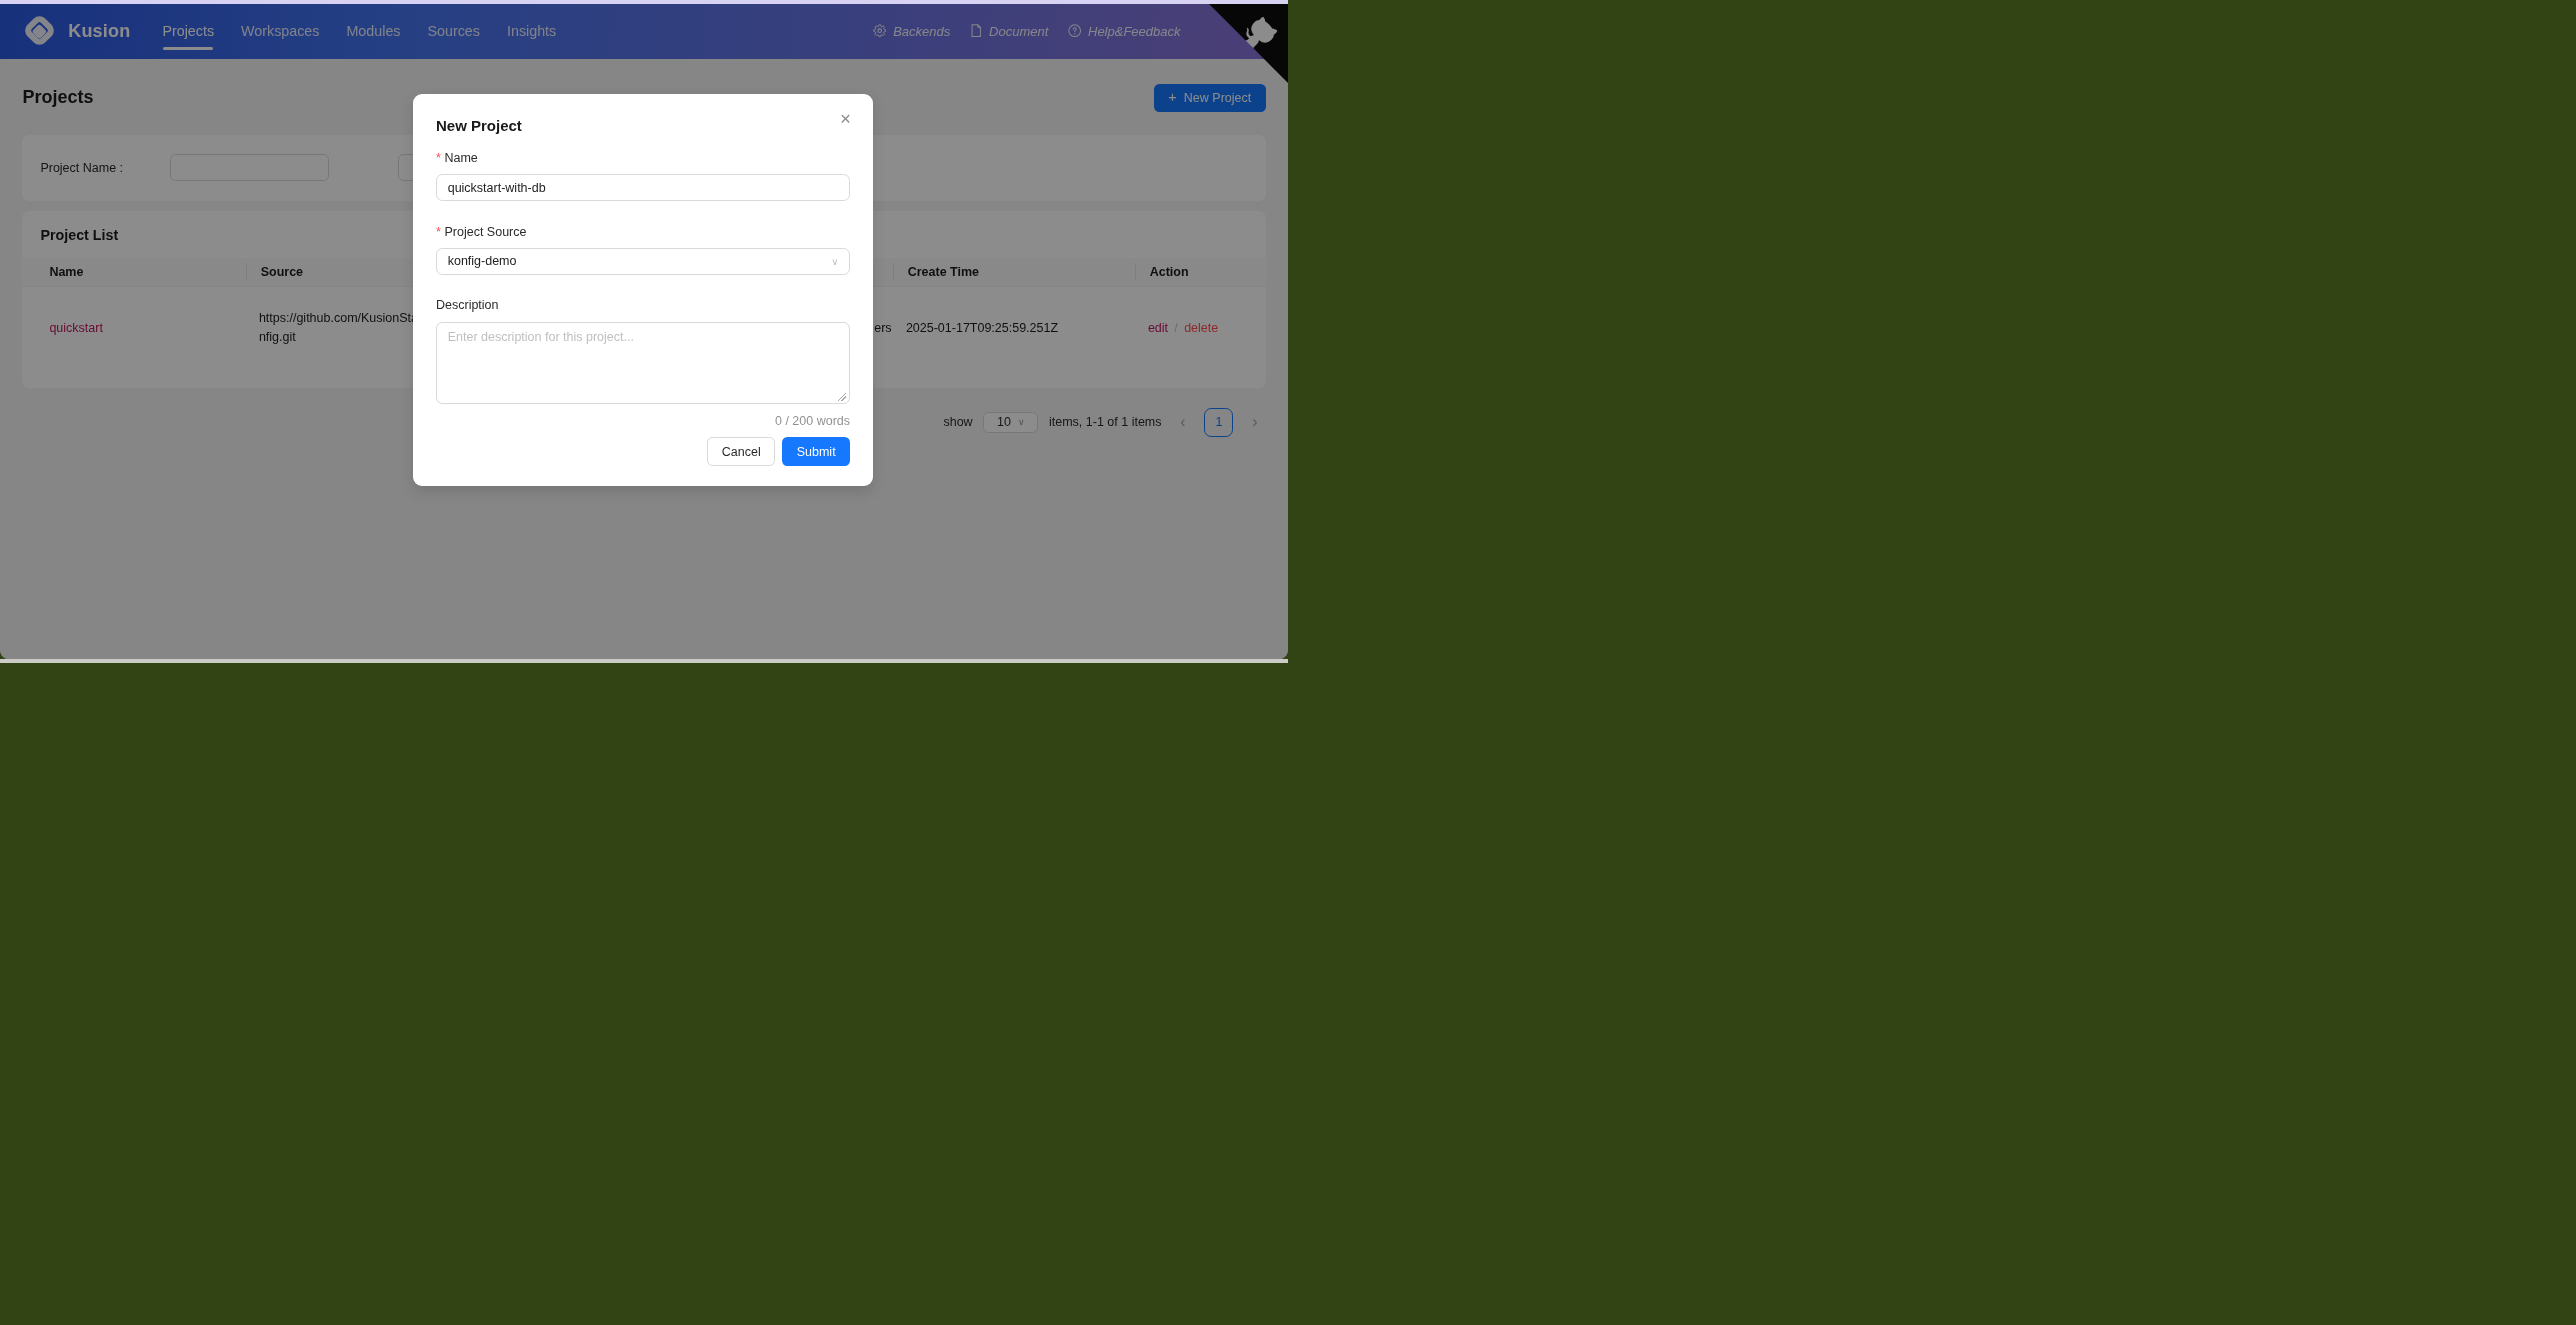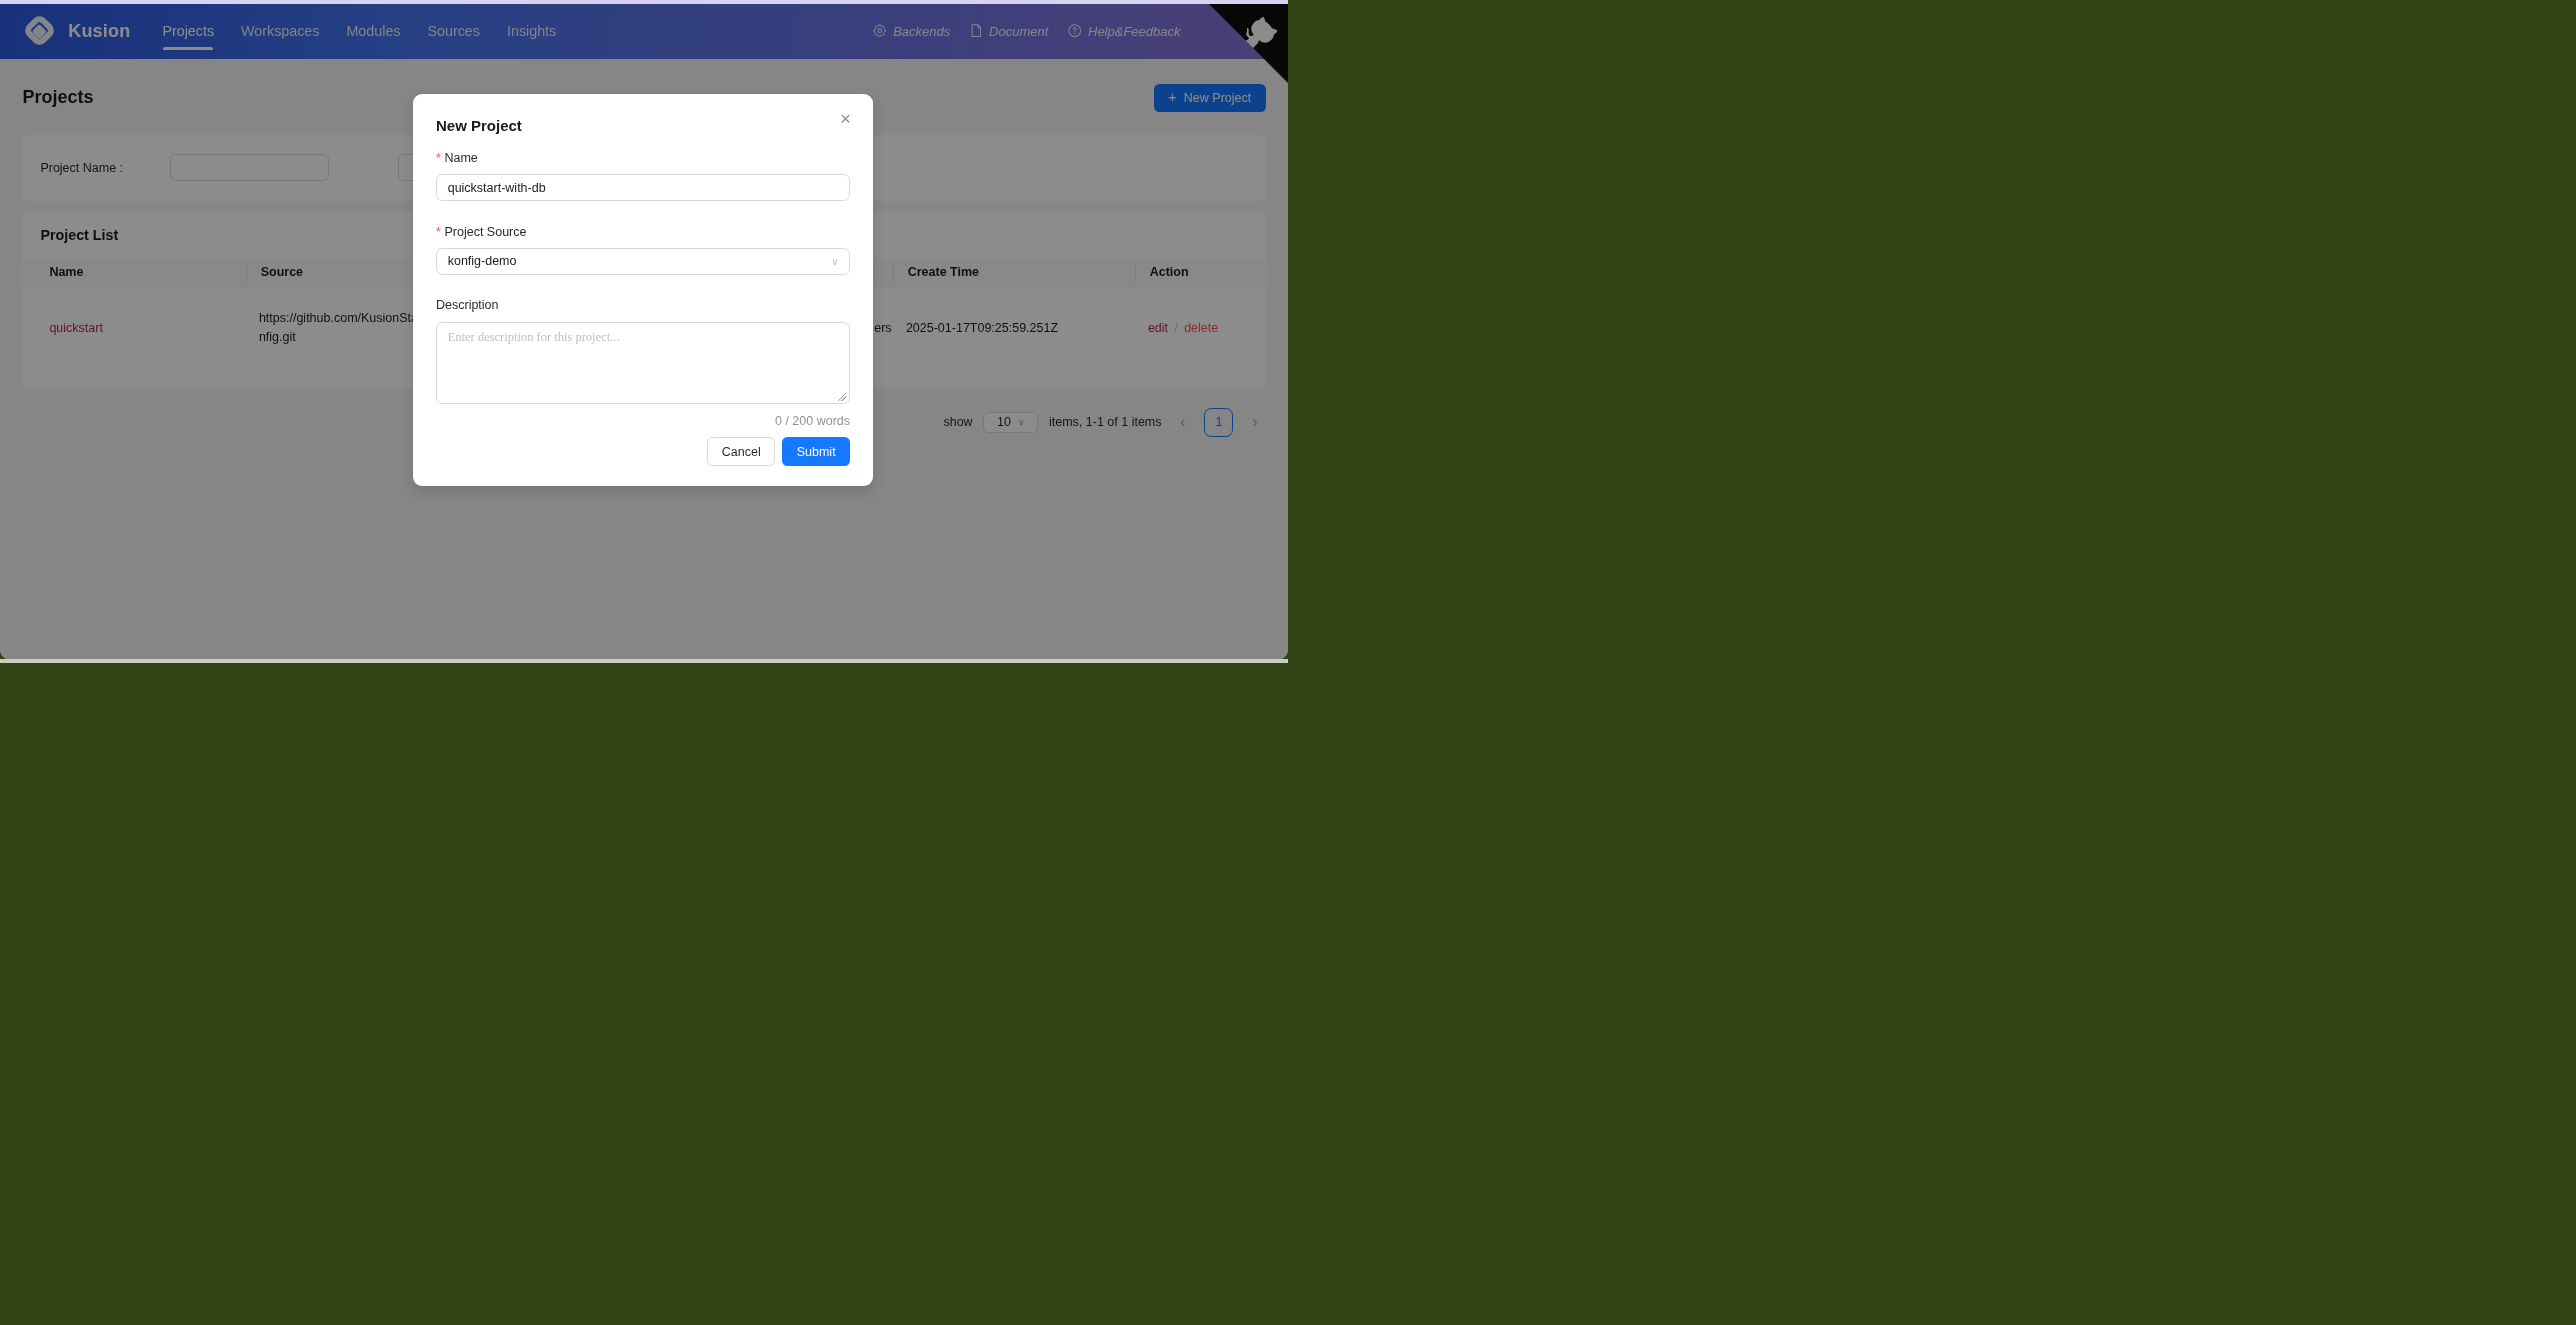--- a/index.html
+++ b/index.html
@@ -91,21 +91,21 @@
   .m-field { margin-top:21.5px; }
   .m-field.tight { margin-top:12.5px; }
   .m-label { font-size:12.5px; color:#2b2b2b; line-height:18px; }
   .star { color:#ff4d4f; margin-right:3.6px; }
   .m-control { margin-top:7.2px; height:27px; border:0.9px solid #d9d9d9; border-radius:6.3px; background:#fff;
                display:flex; align-items:center; padding:0 10.7px; font-size:12.5px; color:#222; width:100%;
                font-family:inherit; outline:none; }
   .m-select { justify-content:space-between; cursor:pointer; }
   .m-select .chev { color:#bfbfbf; font-size:9.8px; }
   .m-textarea { margin-top:7.2px; width:100%; height:82px; border:0.9px solid #d9d9d9; border-radius:6.3px;
-                font-size:12.5px; font-family:Liberation Serif, serif; color:#222; padding:7.2px 10.7px; resize:none; outline:none;
+                font-size:12.5px; font-family:Liberation Sans, sans-serif; color:#222; padding:7.2px 10.7px; resize:none; outline:none;
                 position:relative; }
   .m-textarea::placeholder { color:#bfbfbf; }
   .ta-wrap { position:relative; }
   .resize-handle { position:absolute; right:3.6px; bottom:5.4px; width:9px; height:9px; pointer-events:none;
         background:linear-gradient(135deg, transparent 0 52%, rgba(0,0,0,0.35) 52% 58%, transparent 58% 72%,
                    rgba(0,0,0,0.35) 72% 78%, transparent 78%); }
   .counter { margin-top:5.4px; text-align:right; font-size:12.5px; color:rgba(0,0,0,0.45); line-height:18px; }
   .m-footer { margin-top:7.2px; display:flex; justify-content:flex-end; gap:7.2px; }
   .m-footer .btn { height:29px; padding:0 13.4px; }
 </style>

